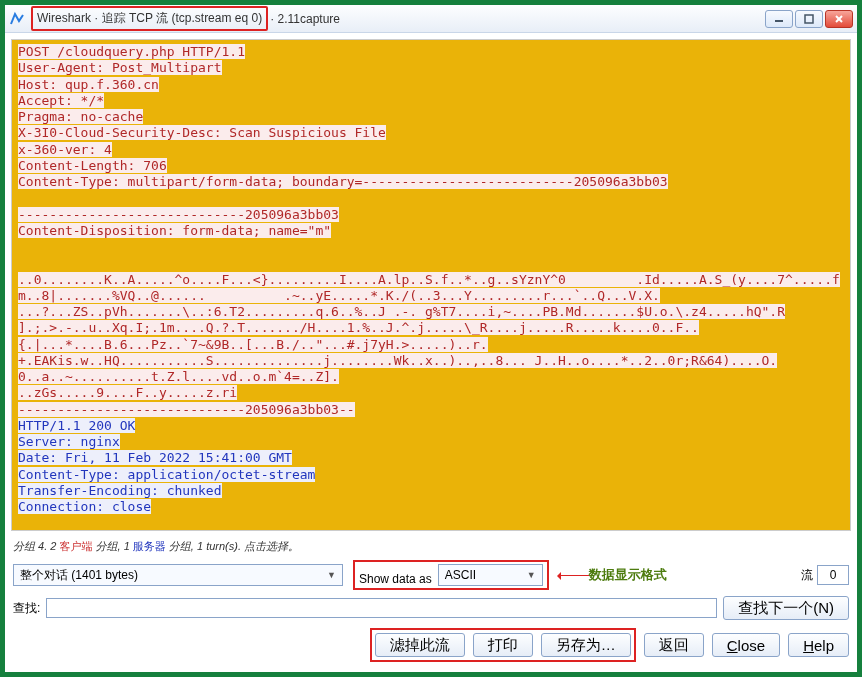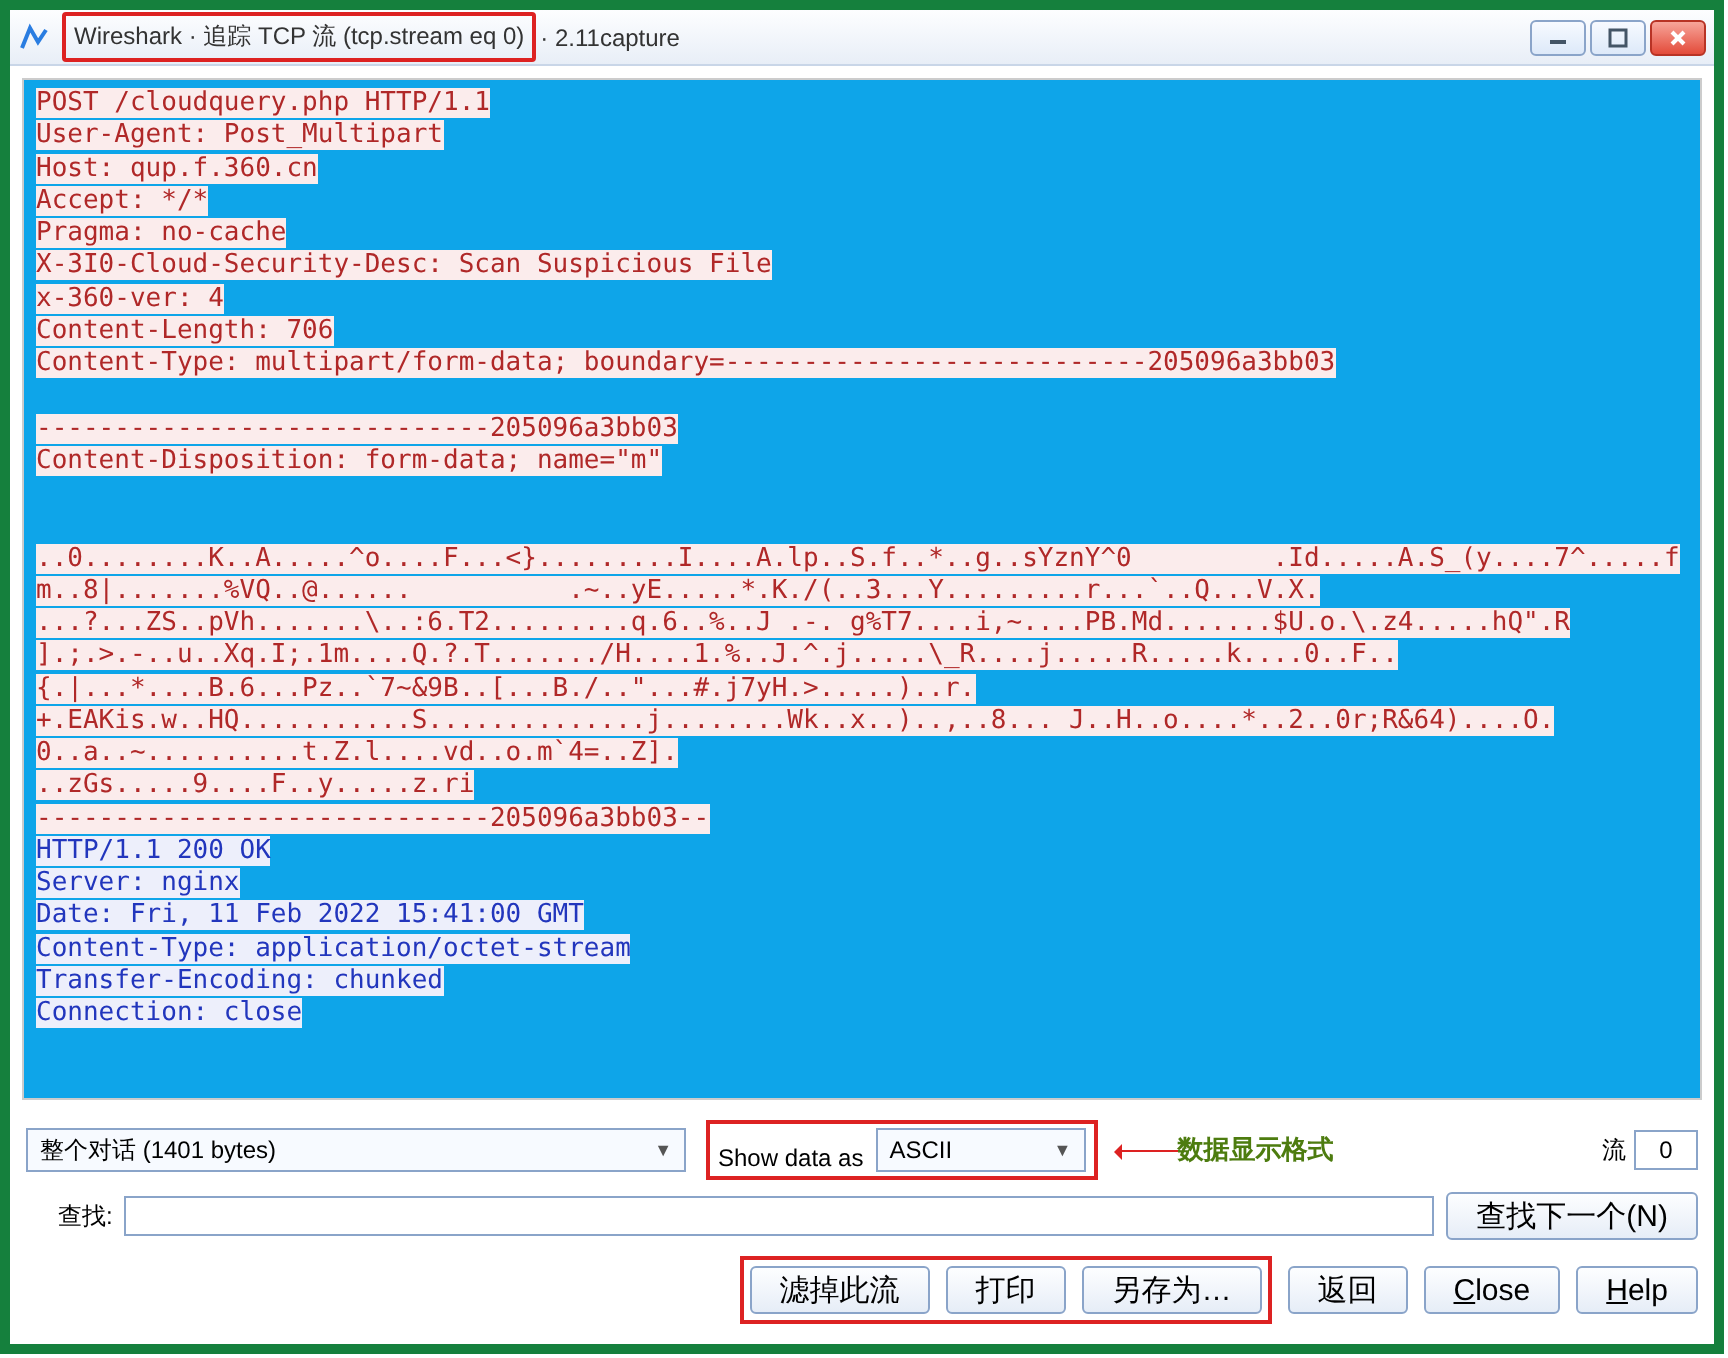--- a/index.html
+++ b/index.html
@@ -48,21 +48,21 @@
   background: linear-gradient(#f7faff,#dde9f9);
   border-radius: 3px;
   display: flex; align-items: center; justify-content: center;
   font-size: 11px;
 }
 .win-btn.close { background: linear-gradient(#f7a59a,#e34b3a); border-color:#b83325; color:#fff; font-weight:bold; }
 .content-area {
   flex: 1;
   border: 1px solid #ccc;
   margin: 6px;
-  background: #0ea5e9;
+  background: #eab308;
   overflow-y: auto;
   padding: 4px 6px;
   font-family: Consolas, monospace;
   font-size: 13px;
   line-height: 1.25;
   white-space: pre-wrap;
   word-break: break-all;
 }
 .req { color: #b02828; background: #fbecec; }
 .resp { color: #2236bd; background: #edeffb; }
@@ -114,21 +114,21 @@
 .annotation .arrow-line::before {
   content:''; position:absolute; left:-6px; top:-3px;
   border: 4px solid transparent; border-right-color:#d22;
 }
 .stream-group { margin-left:auto; display:flex; align-items:center; gap:4px; }
 .stream-input {
   width: 32px; height: 20px; border:1px solid #8aa4c9; background:#fff;
   text-align:center; font-size:12px;
 }
 .search-row {
-  display:flex; align-items:center; padding: 2px 8px; gap:6px;margin-left:16px;
+  display:flex; align-items:center; padding: 2px 8px; gap:6px;
 }
 .search-input {
   flex:1; height:20px; border:1px solid #8aa4c9; background:#fff; padding:0 4px; font-size:12px;
 }
 .btn {
   height: 24px;
   padding: 0 14px;
   border: 1px solid #8aa4c9;
   background: linear-gradient(#fdfeff,#e6edf7);
   border-radius: 3px;
@@ -210,20 +210,23 @@
 0..a..~..........t.Z.l....vd..o.m`4=..Z].
 ..zGs.....9....F..y.....z.ri
 -----------------------------205096a3bb03--</span>
 <span class="resp">HTTP/1.1 200 OK
 Server: nginx
 Date: Fri, 11 Feb 2022 15:41:00 GMT
 Content-Type: application/octet-stream
 Transfer-Encoding: chunked
 Connection: close</span></div>
 
+  <div class="info-row">
+    <span>分组 4. 2 </span><span class="client">客户端</span><span> 分组, 1 </span><span class="server">服务器</span><span> 分组, 1 turn(s). 点击选择。</span>
+  </div>
 
   <div class="controls-row">
     <div class="dropdown conv-dd">
       <span>整个对话 (1401 bytes)</span>
       <span class="arrow">▼</span>
     </div>
     <div class="show-group">
       <span>Show data as</span>
       <div class="dropdown ascii-dd">
         <span>ASCII</span>

